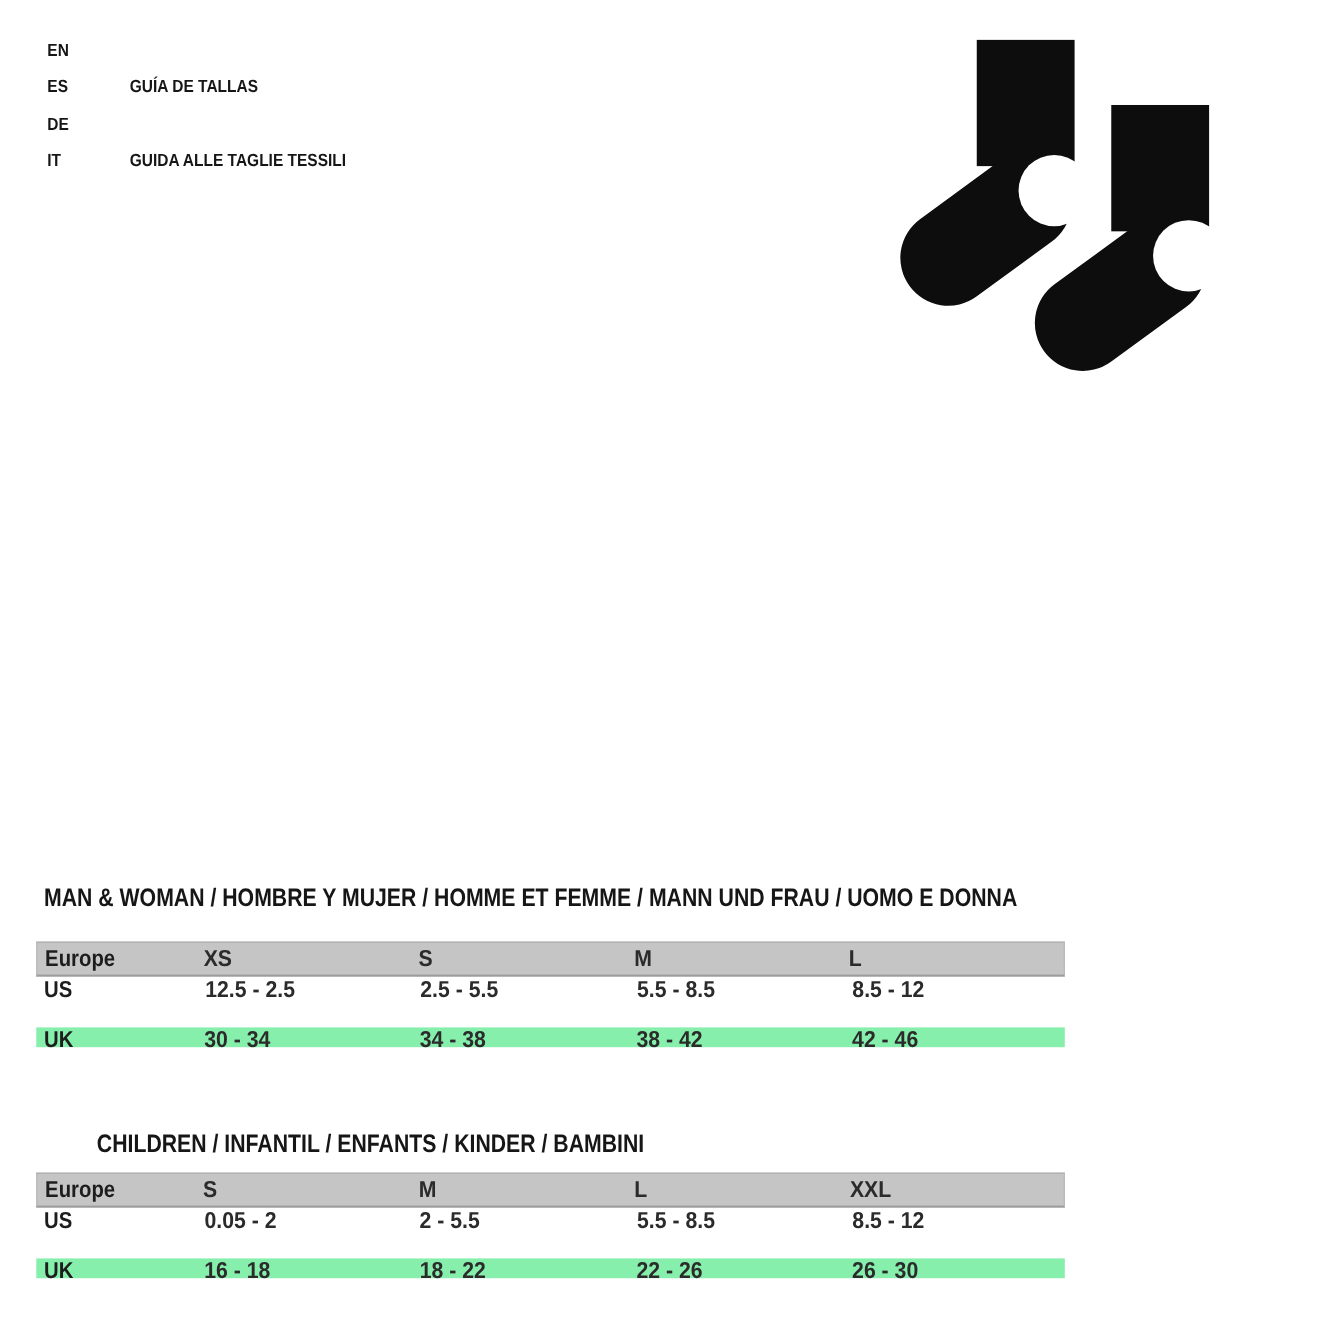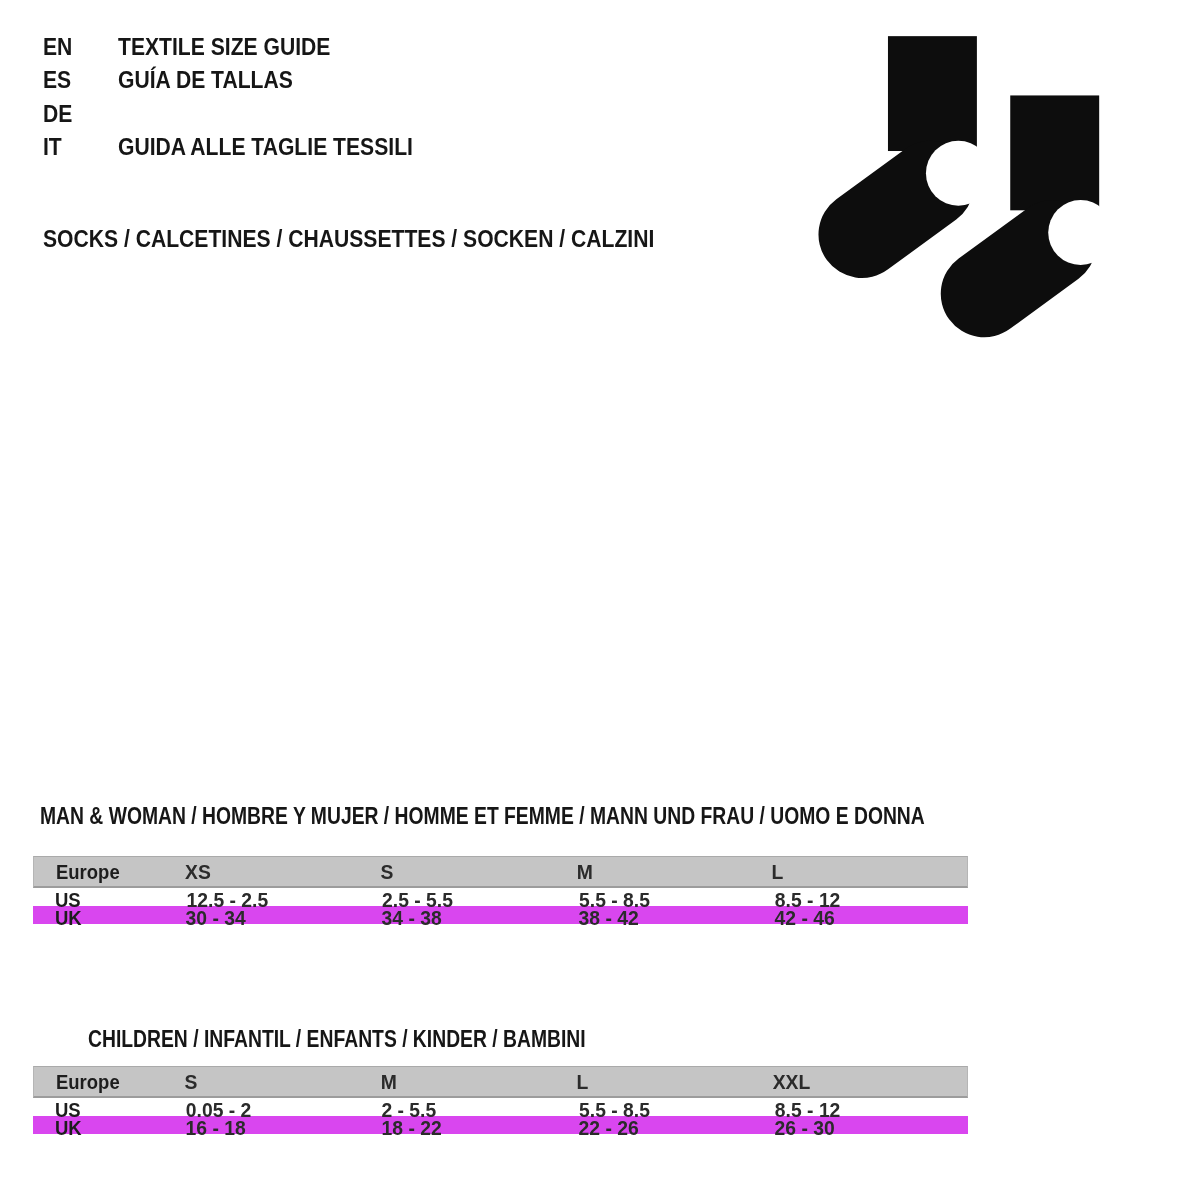--- a/index.html
+++ b/index.html
@@ -12,21 +12,21 @@
     font-weight: 700;
     color: #161616;
     overflow: hidden;
   }
   
   .cnd  { display: inline-block; transform: scaleX(0.88); transform-origin: 0 50%; white-space: nowrap; }
   .cndt { display: inline-block; transform: scaleX(0.84); transform-origin: 0 50%; white-space: nowrap; }
   .cndc { display: inline-block; transform: scaleX(0.92); transform-origin: 50% 50%; white-space: nowrap; }
 
   .lang-block { position: absolute; left: 43px; top: 30px; }
-  .lang-row   { display: flex; align-items: center; height: 33.5px; font-size: 24px; }
+  .lang-row   { display: flex; align-items: center; height: 33.5px; font-size: 16px; }
   .lang-code  { width: 75px; flex: 0 0 75px; }
   .lang-label { }
 
   .product-line {
     position: absolute; left: 43px; top: 222px; height: 34px;
     display: flex; align-items: center; font-size: 24px;
   }
 
   .socks-svg { position: absolute; left: 812px; top: 36px; }
 
@@ -49,50 +49,46 @@
   .t-row.thead {
     height: 32px;
     background: #c5c5c5;
     border-top: 1px solid #aaaaaa;
     border-bottom: 2px solid #9c9c9c;
     border-left: 1px solid #b5b5b5;
     border-right: 1px solid #b5b5b5;
     box-sizing: border-box;
     color: #1d1d1d;
   }
-  .t-row.alt { background: #d946ef; }
+  .t-row.alt { background: #86efac; margin-top: 28px; }
   .t-cell { text-align: left; color: #2b2b2b; }
-  .t-cell.first { text-align: left; padding-left: 22px; color: #1d1d1d; }
+  .t-cell.first { text-align: left; padding-left: 7px; color: #1d1d1d; }
 </style>
 </head>
 <body>
 
 <div class="page">
 
   <div class="lang-block">
     <div class="lang-row">
       <span class="lang-code"><span class="cnd">EN</span></span>
-      <span class="lang-label"><span class="cnd">TEXTILE SIZE GUIDE</span></span>
     </div>
     <div class="lang-row">
       <span class="lang-code"><span class="cnd">ES</span></span>
       <span class="lang-label"><span class="cnd">GUÍA DE TALLAS</span></span>
     </div>
     <div class="lang-row">
       <span class="lang-code"><span class="cnd">DE</span></span>
     </div>
     <div class="lang-row">
       <span class="lang-code"><span class="cnd">IT</span></span>
       <span class="lang-label"><span class="cnd">GUIDA ALLE TAGLIE TESSILI</span></span>
     </div>
   </div>
 
-  <div class="product-line">
-    <span class="cnd">SOCKS / CALCETINES / CHAUSSETTES / SOCKEN / CALZINI</span>
-  </div>
 
   <svg class="socks-svg" width="302" height="306" viewBox="14 0 163 165" xmlns="http://www.w3.org/2000/svg" aria-hidden="true">
     <g fill="#0d0d0d">
       <rect x="55" y="0" width="48" height="62"></rect>
       <path d="M78,80 L41,107" stroke="#0d0d0d" stroke-width="47" stroke-linecap="round" fill="none"></path>
       <circle cx="93" cy="74" r="17.5" fill="#ffffff"></circle>
     </g>
     <g fill="#0d0d0d" transform="translate(66,32)">
       <rect x="55" y="0" width="48" height="62"></rect>
       <path d="M78,80 L41,107" stroke="#0d0d0d" stroke-width="47" stroke-linecap="round" fill="none"></path>

